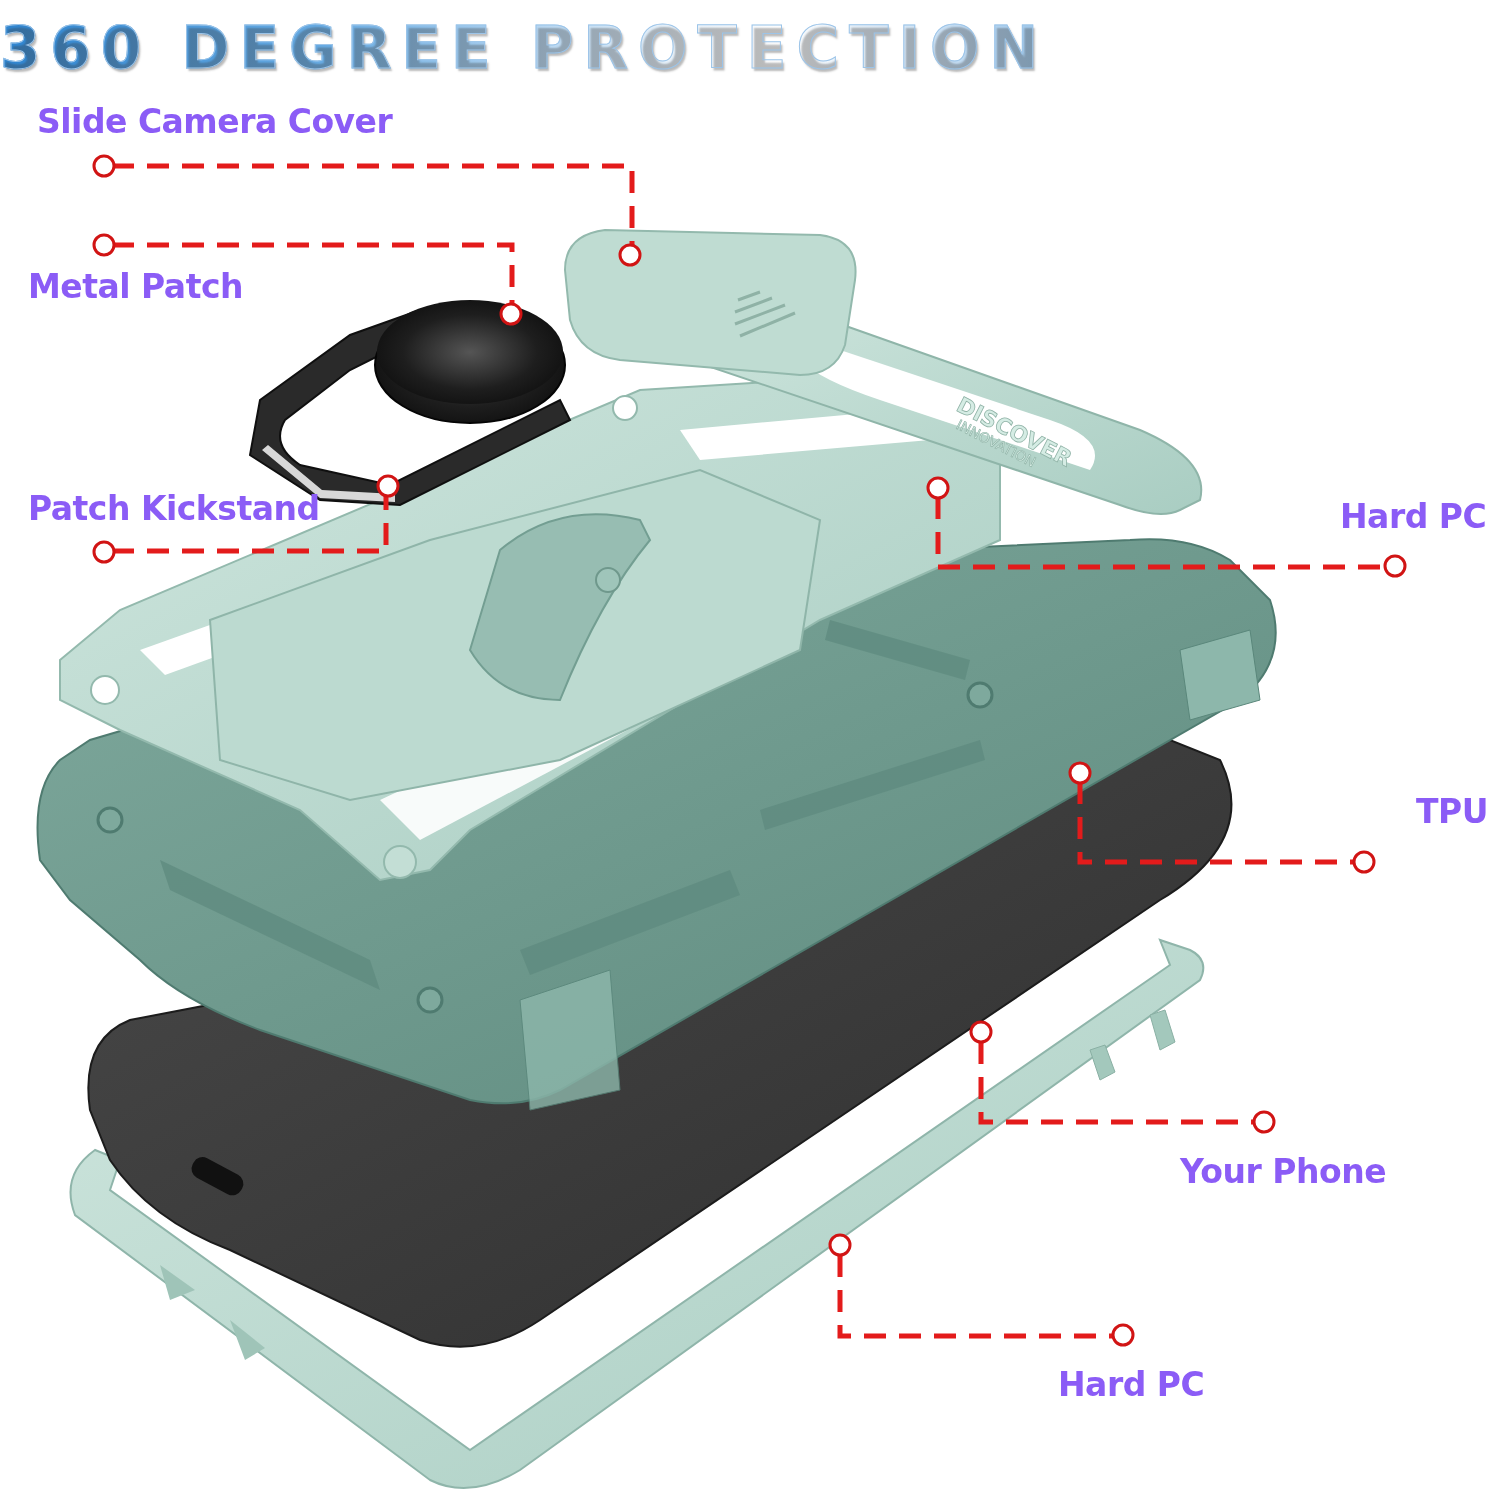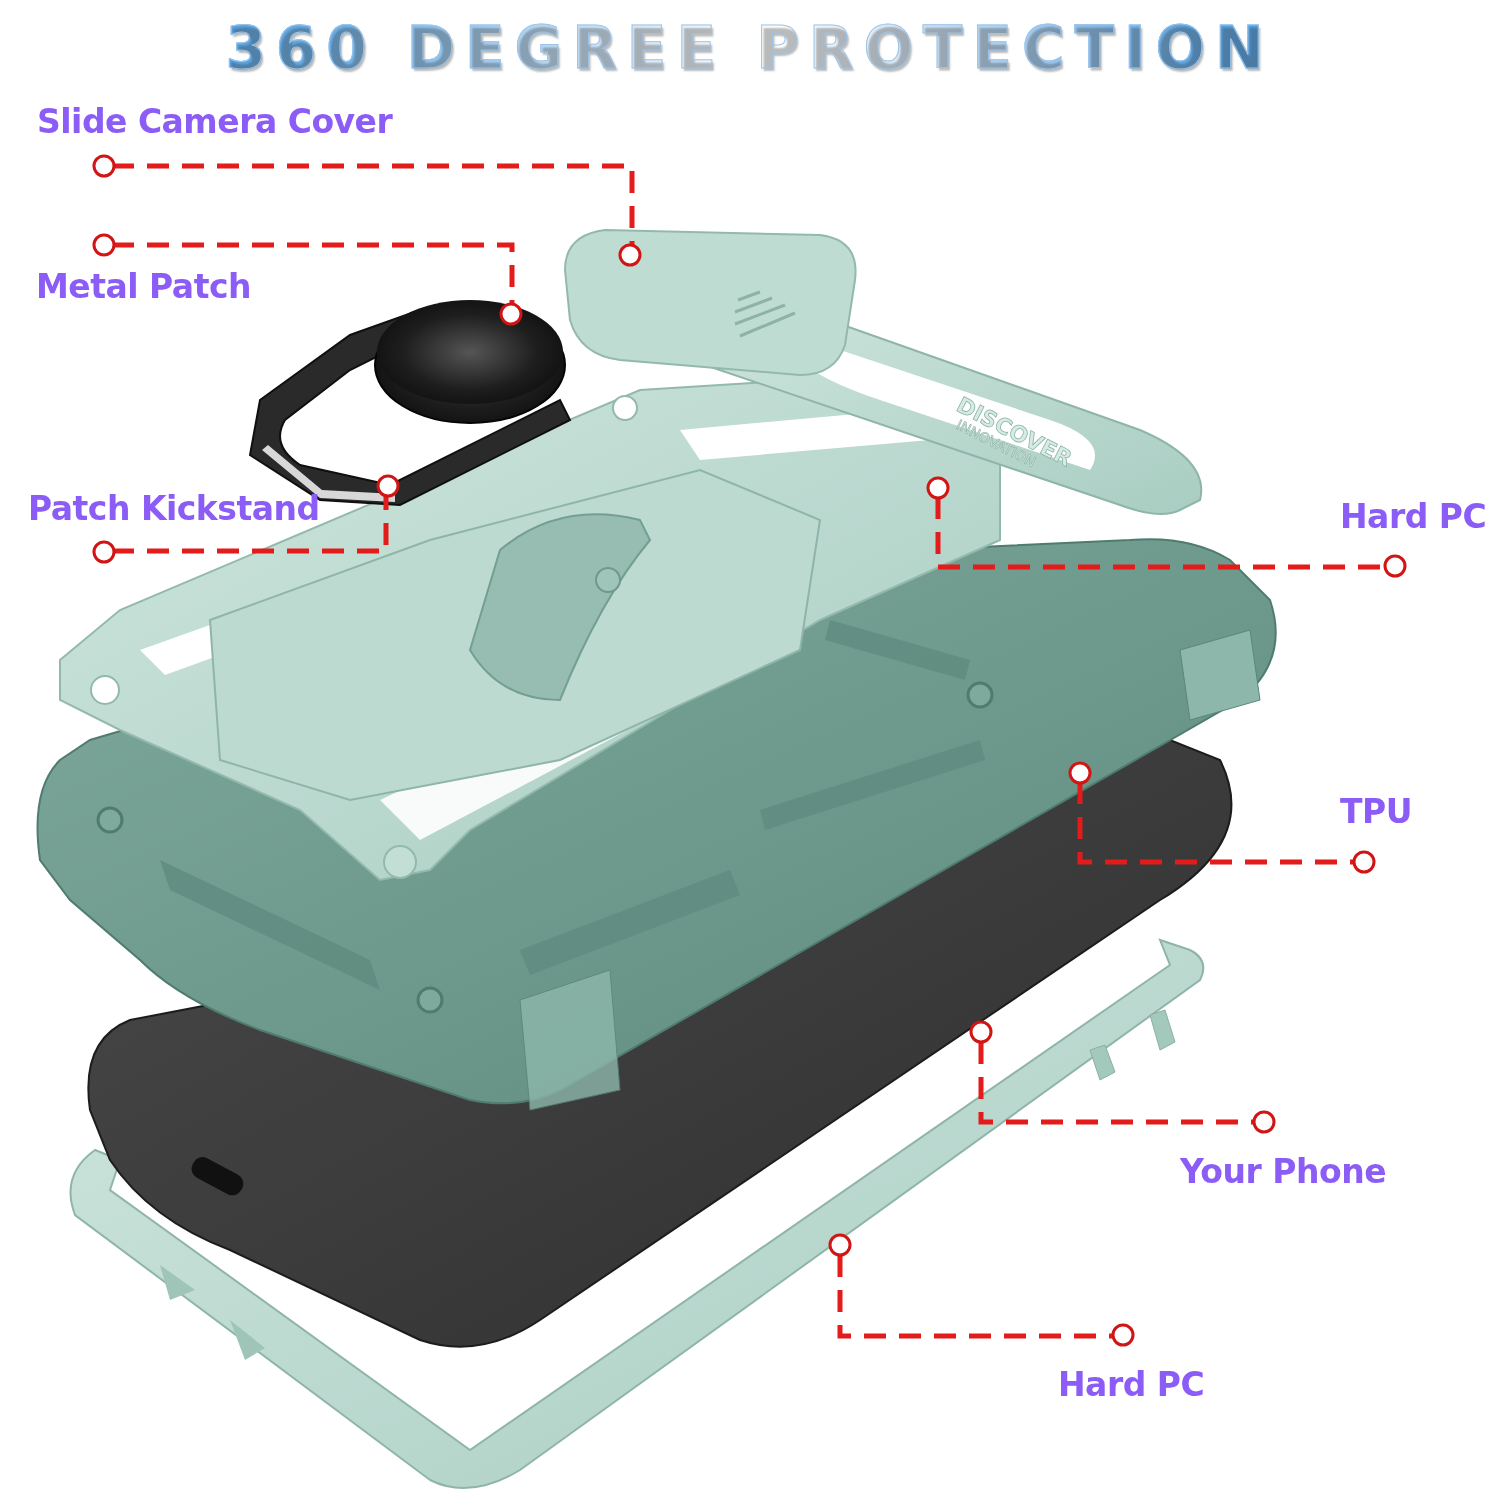--- a/index.html
+++ b/index.html
@@ -1,20 +1,20 @@
 <!DOCTYPE html>
 <html><head>
 <meta charset="utf-8">
 <style>
   html, body { margin: 0; padding: 0; background: #ffffff; }
   body { width: 1499px; height: 1500px; position: relative; overflow: hidden;
          font-family: "Liberation Sans", "DejaVu Sans", sans-serif; }
 
   .title {
-    position: absolute; left: 0; top: 14px; width: 1499px; text-align: center;
+    position: absolute; left: 0; top: 14px; width: 1499px; text-align: left;
     font-family: "DejaVu Sans", sans-serif; font-weight: bold; font-size: 58px;
     letter-spacing: 10px;
     background: linear-gradient(90deg, #2f86d2 0%, #6aaee6 22%, #eaf3fb 45%, #ffffff 52%, #cfe3f5 62%, #5aa3e1 80%, #2a80cf 100%);
     -webkit-background-clip: text; background-clip: text; color: transparent;
     -webkit-text-stroke: 1px #9cc4e8;
     text-shadow: 2px 3px 2px rgba(60,60,60,0.35);
   }
 
   .label {
     position: absolute; font-weight: bold; font-size: 33px; color: #8b5cf6;
@@ -131,18 +131,18 @@
     <circle cx="1080" cy="773" r="10"></circle>
     <circle cx="1364" cy="862" r="10"></circle>
     <circle cx="981" cy="1032" r="10"></circle>
     <circle cx="1264" cy="1122" r="10"></circle>
     <circle cx="840" cy="1245" r="10"></circle>
     <circle cx="1123" cy="1335" r="10"></circle>
   </g>
 </svg>
 
 <div class="label" style="left:37px; top:102px;">Slide Camera Cover</div>
-<div class="label" style="left:36px; top:267px;">Metal Patch</div>
+<div class="label" style="left:28px; top:267px;">Metal Patch</div>
 <div class="label" style="left:28px; top:489px;">Patch Kickstand</div>
 <div class="label" style="left:1340px; top:497px;">Hard PC</div>
-<div class="label" style="left:1340px; top:792px;">TPU</div>
+<div class="label" style="left:1416px; top:792px;">TPU</div>
 <div class="label" style="left:1180px; top:1152px;">Your Phone</div>
 <div class="label" style="left:1058px; top:1365px;">Hard PC</div>
 
 </body></html>

